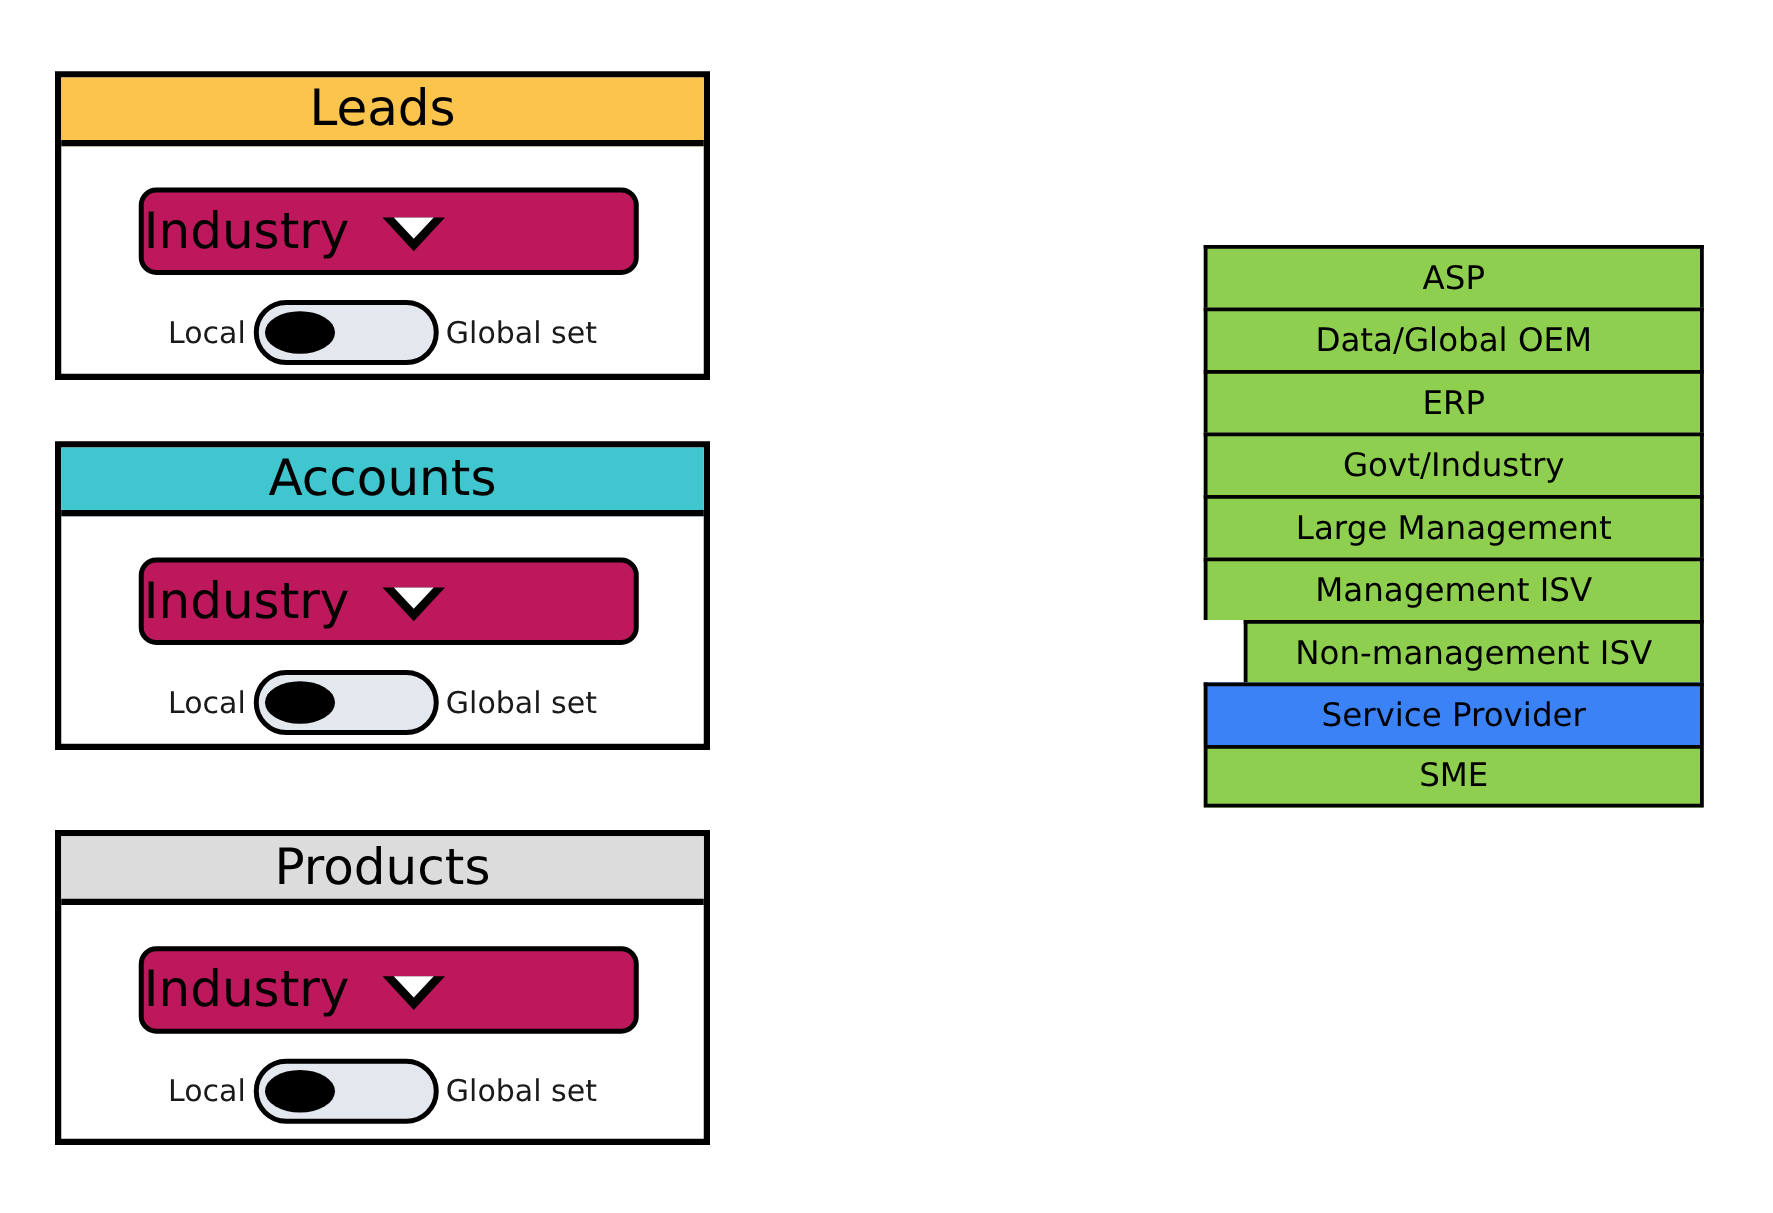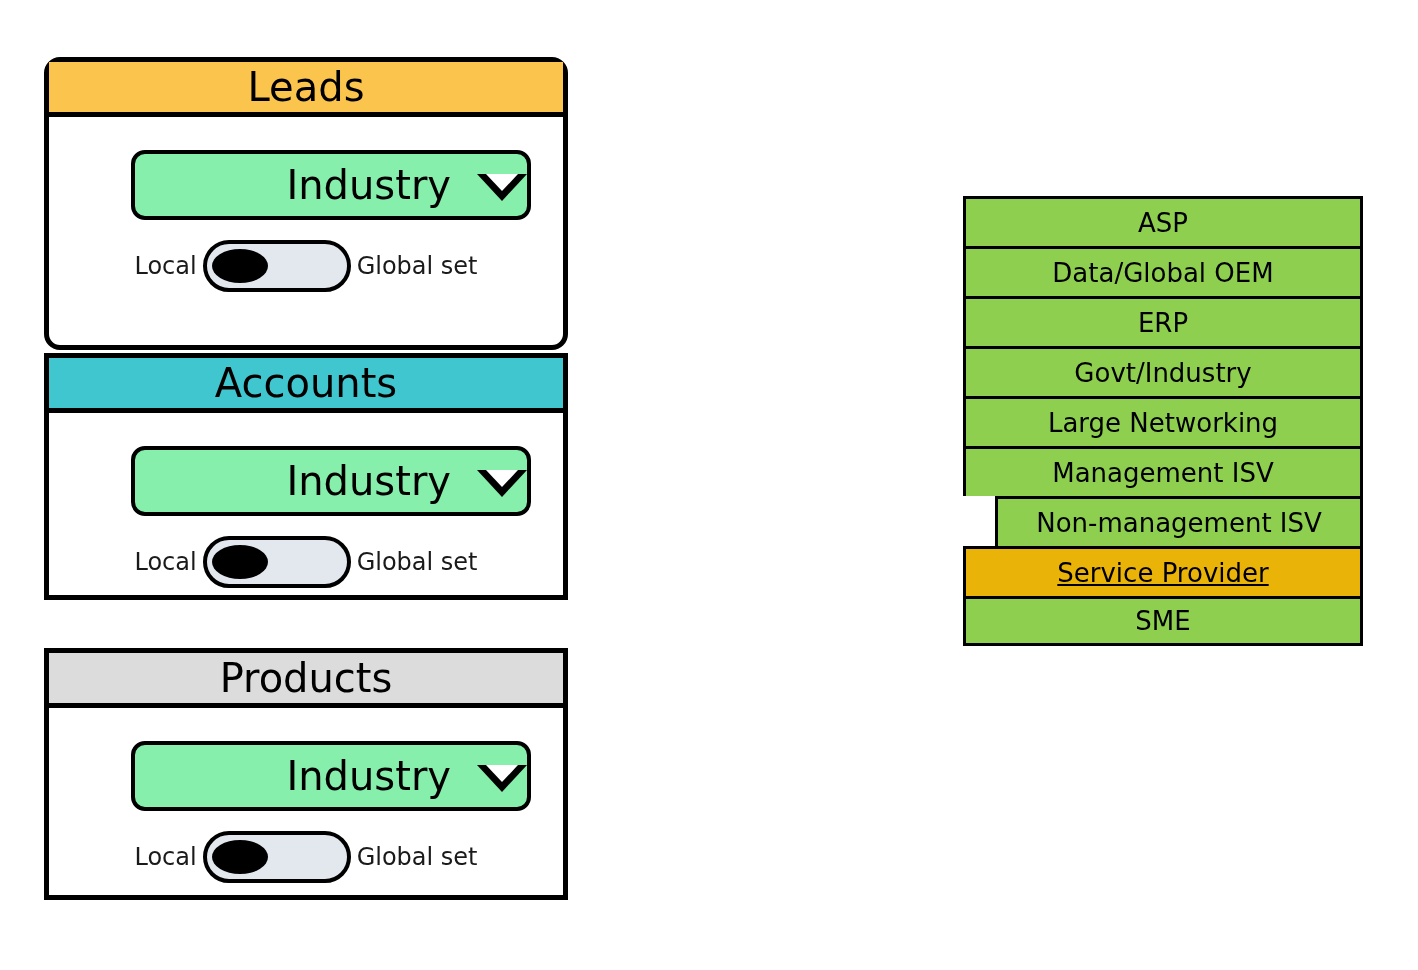--- a/index.html
+++ b/index.html
@@ -17,23 +17,23 @@
 
   
   .card {
     position: absolute;
     box-sizing: border-box;
     border: 5px solid #000000;
     background: #ffffff;
     left: 44px;
     width: 524px;
   }
-  .card-leads    { top: 57px;  height: 293px; border-radius: 16px; }
+  .card-leads    { top: 57px;  height: 247px; }
   .card-accounts { top: 353px; height: 247px; }
-  .card-products { top: 648px; height: 252px; }
+  .card-products { top: 664px; height: 252px; }
 
   .card-header {
     box-sizing: border-box;
     height: 55px;
     border-bottom: 5px solid #000000;
     display: flex;
     align-items: center;
     justify-content: center;
     font-size: 40px;
     font-weight: 400;
@@ -53,26 +53,25 @@
   
   .dropdown {
     position: absolute;
     left: 62px;
     top: 33px;
     width: 400px;
     height: 70px;
     box-sizing: border-box;
     border: 4px solid #000000;
     border-radius: 14px;
-    background: #86efac;
-    display: flex;
-    align-items: center;
-    justify-content: flex-end;
+    background: #be185d;
+    display: flex;
+    align-items: center;
+    justify-content: flex-start;
     cursor: pointer;
-    margin-left: 20px;
   }
   .dropdown-label {
     font-size: 40px;
     color: #000000;
     line-height: 1;
     margin-right: 26px;
   }
   .caret {
     width: 0;
     height: 0;
@@ -222,18 +221,18 @@
     </div>
 
   </div>
 </div>
 
 <div class="option-list" id="option-list">
     <div class="option-item" style="background: rgb(143, 207, 79);">ASP</div>
     <div class="option-item" style="background: rgb(143, 207, 79);">Data/Global OEM</div>
     <div class="option-item" style="background: rgb(143, 207, 79);">ERP</div>
     <div class="option-item" style="background: rgb(143, 207, 79);">Govt/Industry</div>
-    <div class="option-item" style="background: rgb(143, 207, 79);">Large Networking</div>
+    <div class="option-item" style="background: rgb(143, 207, 79);">Large Management</div>
     <div class="option-item" style="background: rgb(143, 207, 79);">Management ISV</div>
     <div class="option-item" style="background: rgb(143, 207, 79); margin-left: 32px;">Non-management ISV</div>
-    <div class="option-item" style="background: #eab308; text-decoration: underline;">Service Provider</div>
+    <div class="option-item" style="background: #3b82f6;">Service Provider</div>
     <div class="option-item" style="background: rgb(143, 207, 79);">SME</div>
   </div>
 
 </body></html>

